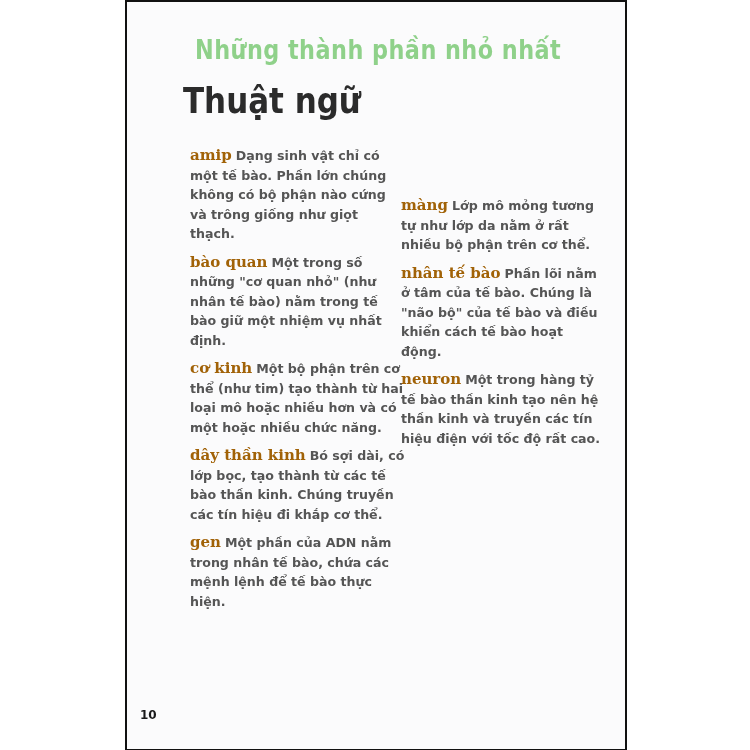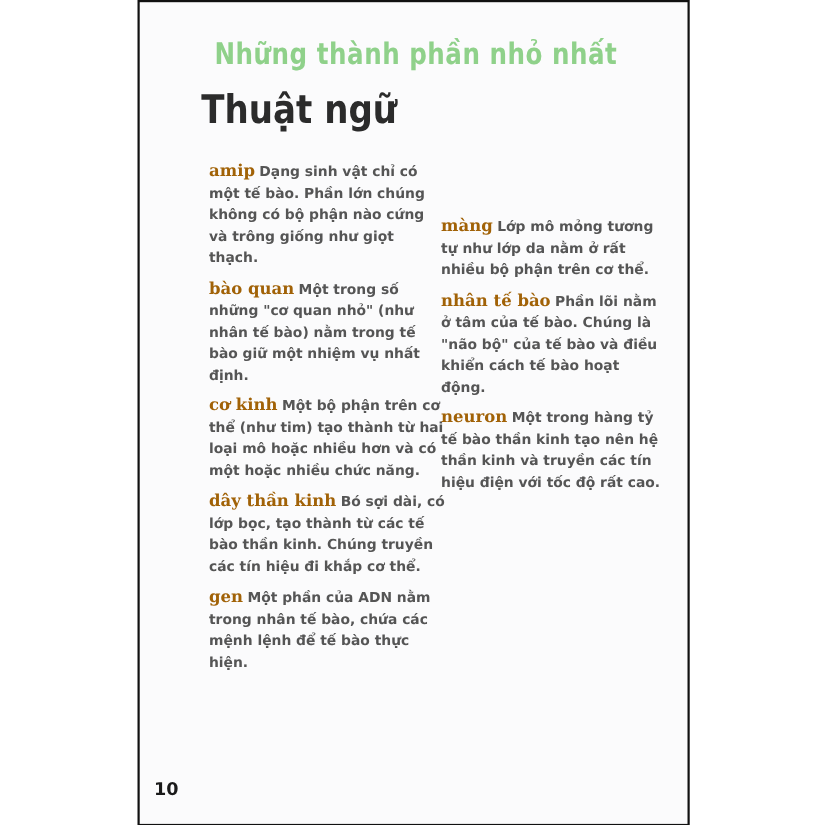--- a/index.html
+++ b/index.html
@@ -75,21 +75,21 @@
     }
     .def {
       font-weight: bold;
     }
     .page-number {
       position: absolute;
       left: 13px;
       top: 706px;
       font-family: "DejaVu Sans", sans-serif;
       font-weight: bold;
-      font-size: 16px;
+      font-size: 12px;
       color: #1a1a1a;
     }
   </style>
 </head>
 <body>
 
 <div class="canvas">
   <div class="page">
 
     <div class="section-title">Những thành phần nhỏ nhất</div>

